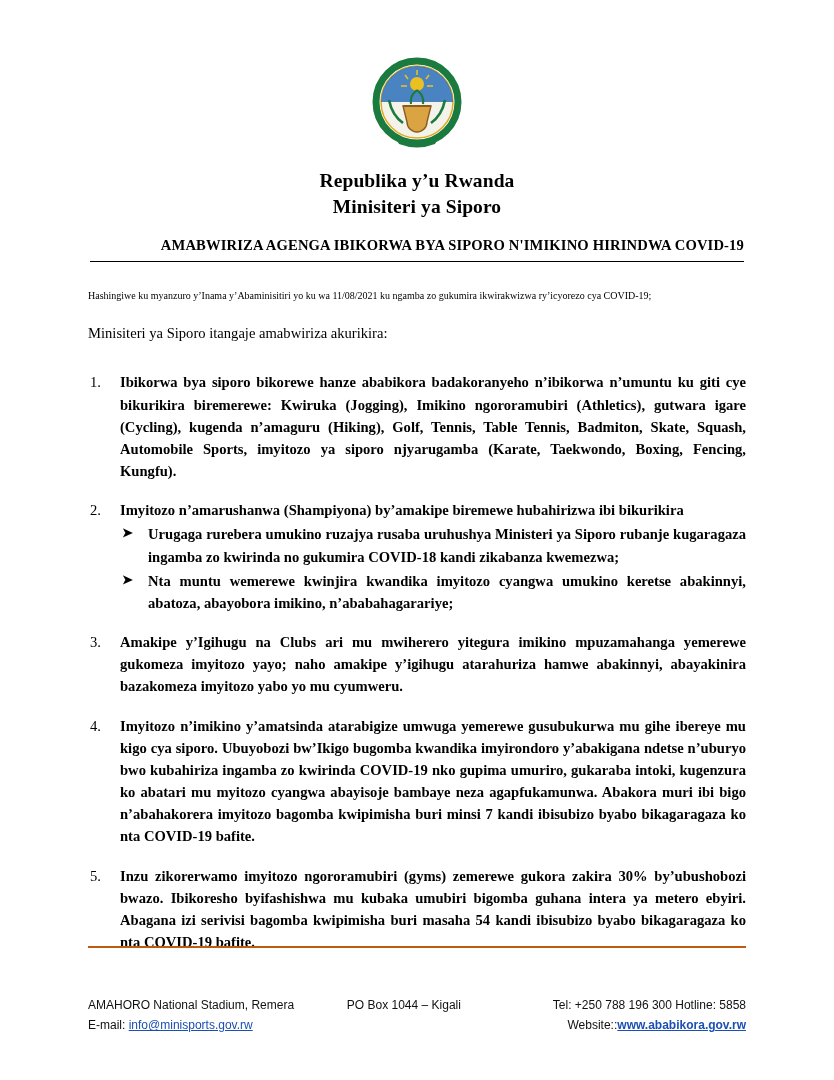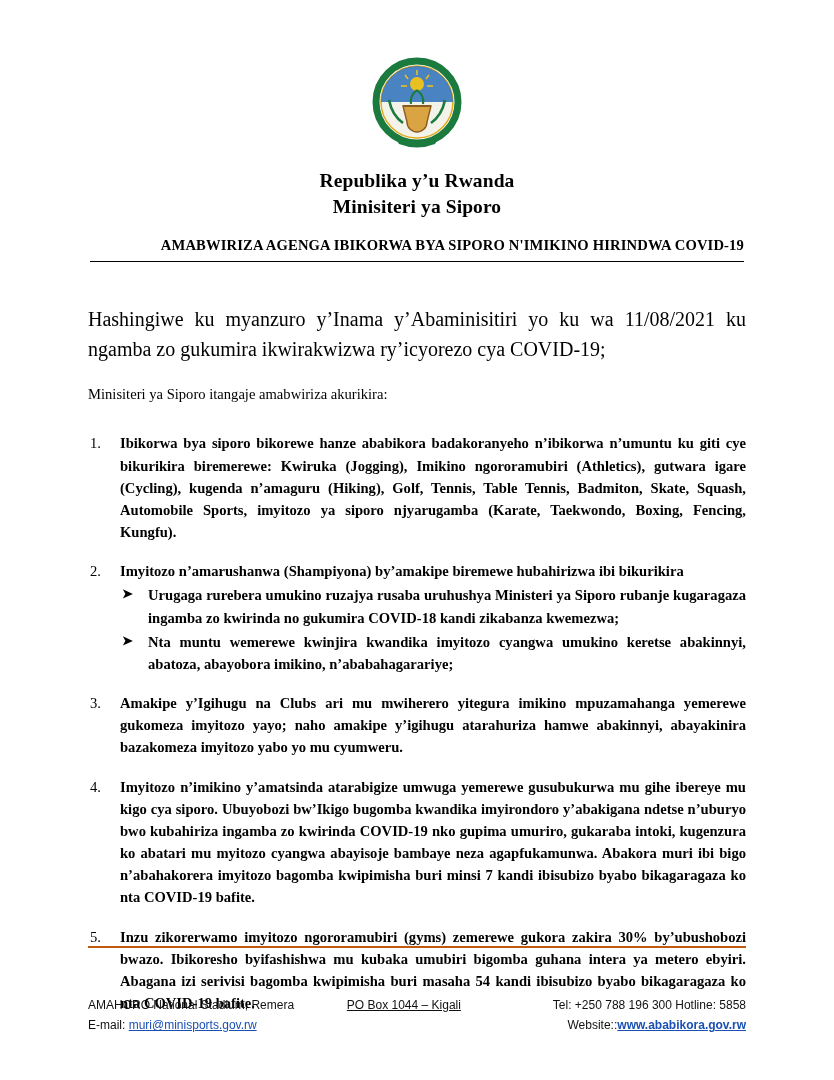--- a/index.html
+++ b/index.html
@@ -50,22 +50,22 @@
     font-weight: bold;
     font-size: 14.6px;
     letter-spacing: 0.15px;
     padding-bottom: 7px;
     border-bottom: 1.6px solid #000;
     margin: 18px 2px 0 2px;
   }
 
   
   .intro {
-    margin-top: 42px;
-    font-size: 20px;
+    margin-top: 26px;
+    font-size: 10px;
     line-height: 1.5;
     text-align: justify;
   }
   .intro-2 {
     margin-top: 20px;
     font-size: 14.6px;
     line-height: 1.5;
     text-align: justify;
   }
 
@@ -125,21 +125,21 @@
   .footer-grid {
     display: flex;
     justify-content: flex-end;
     font-family: "Liberation Sans", sans-serif;
     font-size: 12px;
     line-height: 1.65;
     color: #111;
     margin-top: 48px;
   }
   .footer-col-left { width: 34%; text-align: left; }
-  .footer-col-mid  { width: 28%; text-align: center; padding-top: 0; text-decoration: underline; }
+  .footer-col-mid  { width: 28%; text-align: center; padding-top: 0; }
   .footer-col-right{ width: 38%; text-align: right; }
   .footer a, .link {
     color: #1a4fb4;
     text-decoration: underline;
   }
   .blue-bold { color: #1a4fb4; text-decoration: underline; font-weight: bold; }
 </style>
 </head>
 <body>
 
@@ -223,21 +223,21 @@
     </li>
 
   </ol>
 
   <div class="footer">
     <div class="footer-rule"></div>
     <div class="footer-grid">
       <div class="footer-col-left">
         <div>AMAHORO National Stadium, Remera</div>
         <div>
-          <span>E-mail: </span><a class="link" href="#">muri@minisports.gov.rw</a>
+          <span>E-mail: </span><a class="link" href="#">info@minisports.gov.rw</a>
         </div>
       </div>
       <div class="footer-col-mid">
         <div>PO Box 1044 – Kigali</div>
       </div>
       <div class="footer-col-right">
         <div>Tel: +250 788 196 300   Hotline: 5858</div>
         <div>
           <span>Website::</span><a class="blue-bold" href="#">www.ababikora.gov.rw</a>
         </div>

